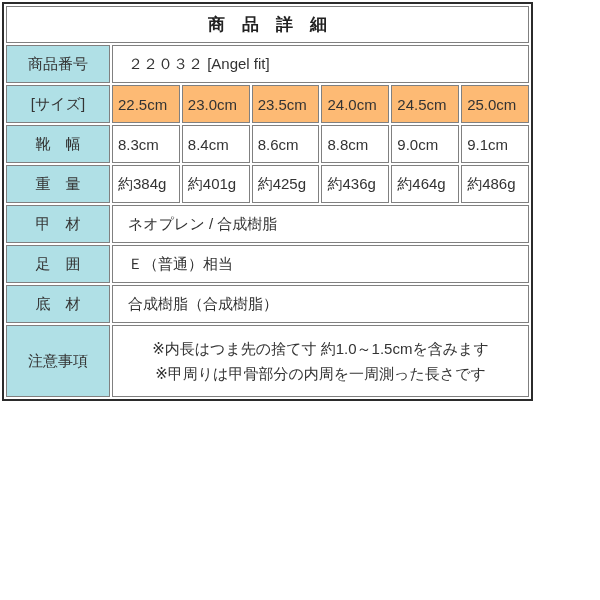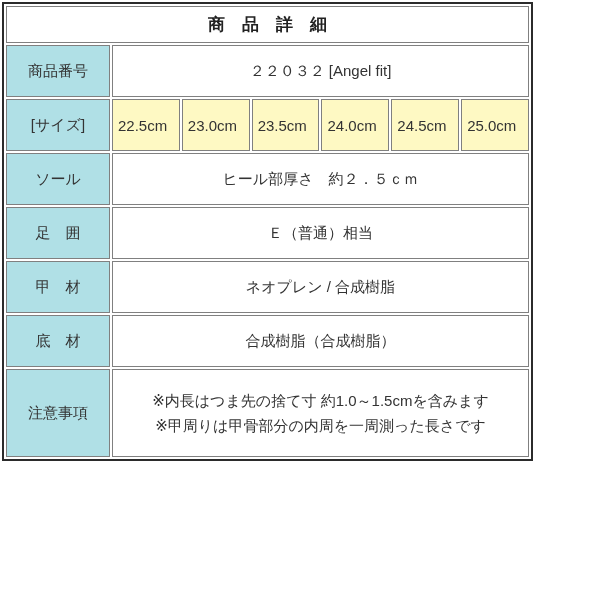--- a/index.html
+++ b/index.html
@@ -30,37 +30,36 @@
     height: 33px;
     text-align: center;
     font-weight: bold;
     font-size: 17px;
     color: #222222;
   }
   td.label-cell {
     background: #b0e0e6;
     text-align: center;
     height: 36px;
-    padding: 7px 1px;
+    padding: 0 1px;
   }
   td.data-cell {
     text-align: left;
     padding: 0 2px 0 5px;
   }
-  td.blue-bg { background: #fef9c3; }
+  td.blue-bg { background: #fdba74; }
   td.merged-cell {
-    text-align: center;
     padding: 0 15px;
   }
   td.notes-cell {
     height: 66px;
     text-align: center;
     white-space: normal;
     line-height: 1.7;
-    padding: 10px 4px;
+    padding: 2px 4px;
   }
   col.label-col { width: 104px; }
 </style>
 </head>
 <body>
 
 <table class="spec">
   <colgroup>
     <col class="label-col">
     <col>
@@ -85,37 +84,51 @@
     <td class="label-cell">[サイズ]</td>
     <td class="data-cell blue-bg">22.5cm</td>
     <td class="data-cell blue-bg">23.0cm</td>
     <td class="data-cell blue-bg">23.5cm</td>
     <td class="data-cell blue-bg">24.0cm</td>
     <td class="data-cell blue-bg">24.5cm</td>
     <td class="data-cell blue-bg">25.0cm</td>
   </tr>
 
 
-
+  <tr>
+    <td class="label-cell">靴　幅</td>
+    <td class="data-cell">8.3cm</td>
+    <td class="data-cell">8.4cm</td>
+    <td class="data-cell">8.6cm</td>
+    <td class="data-cell">8.8cm</td>
+    <td class="data-cell">9.0cm</td>
+    <td class="data-cell">9.1cm</td>
+  </tr>
 
 
 
   <tr>
-    <td class="label-cell">ソール</td>
-    <td class="merged-cell" colspan="6">ヒール部厚さ　約２．５ｃｍ</td>
+    <td class="label-cell">重　量</td>
+    <td class="data-cell">約384g</td>
+    <td class="data-cell">約401g</td>
+    <td class="data-cell">約425g</td>
+    <td class="data-cell">約436g</td>
+    <td class="data-cell">約464g</td>
+    <td class="data-cell">約486g</td>
+  </tr>
+
+
+  <tr>
+    <td class="label-cell">甲　材</td>
+    <td class="merged-cell" colspan="6">ネオプレン / 合成樹脂</td>
   </tr>
 
   <tr>
     <td class="label-cell">足　囲</td>
     <td class="merged-cell" colspan="6">Ｅ（普通）相当</td>
-  </tr>
-
-  <tr>
-    <td class="label-cell">甲　材</td>
-    <td class="merged-cell" colspan="6">ネオプレン / 合成樹脂</td>
   </tr>
 
   <tr>
     <td class="label-cell">底　材</td>
     <td class="merged-cell" colspan="6">合成樹脂（合成樹脂）</td>
   </tr>
 
 
   <tr>
     <td class="label-cell">注意事項</td>

